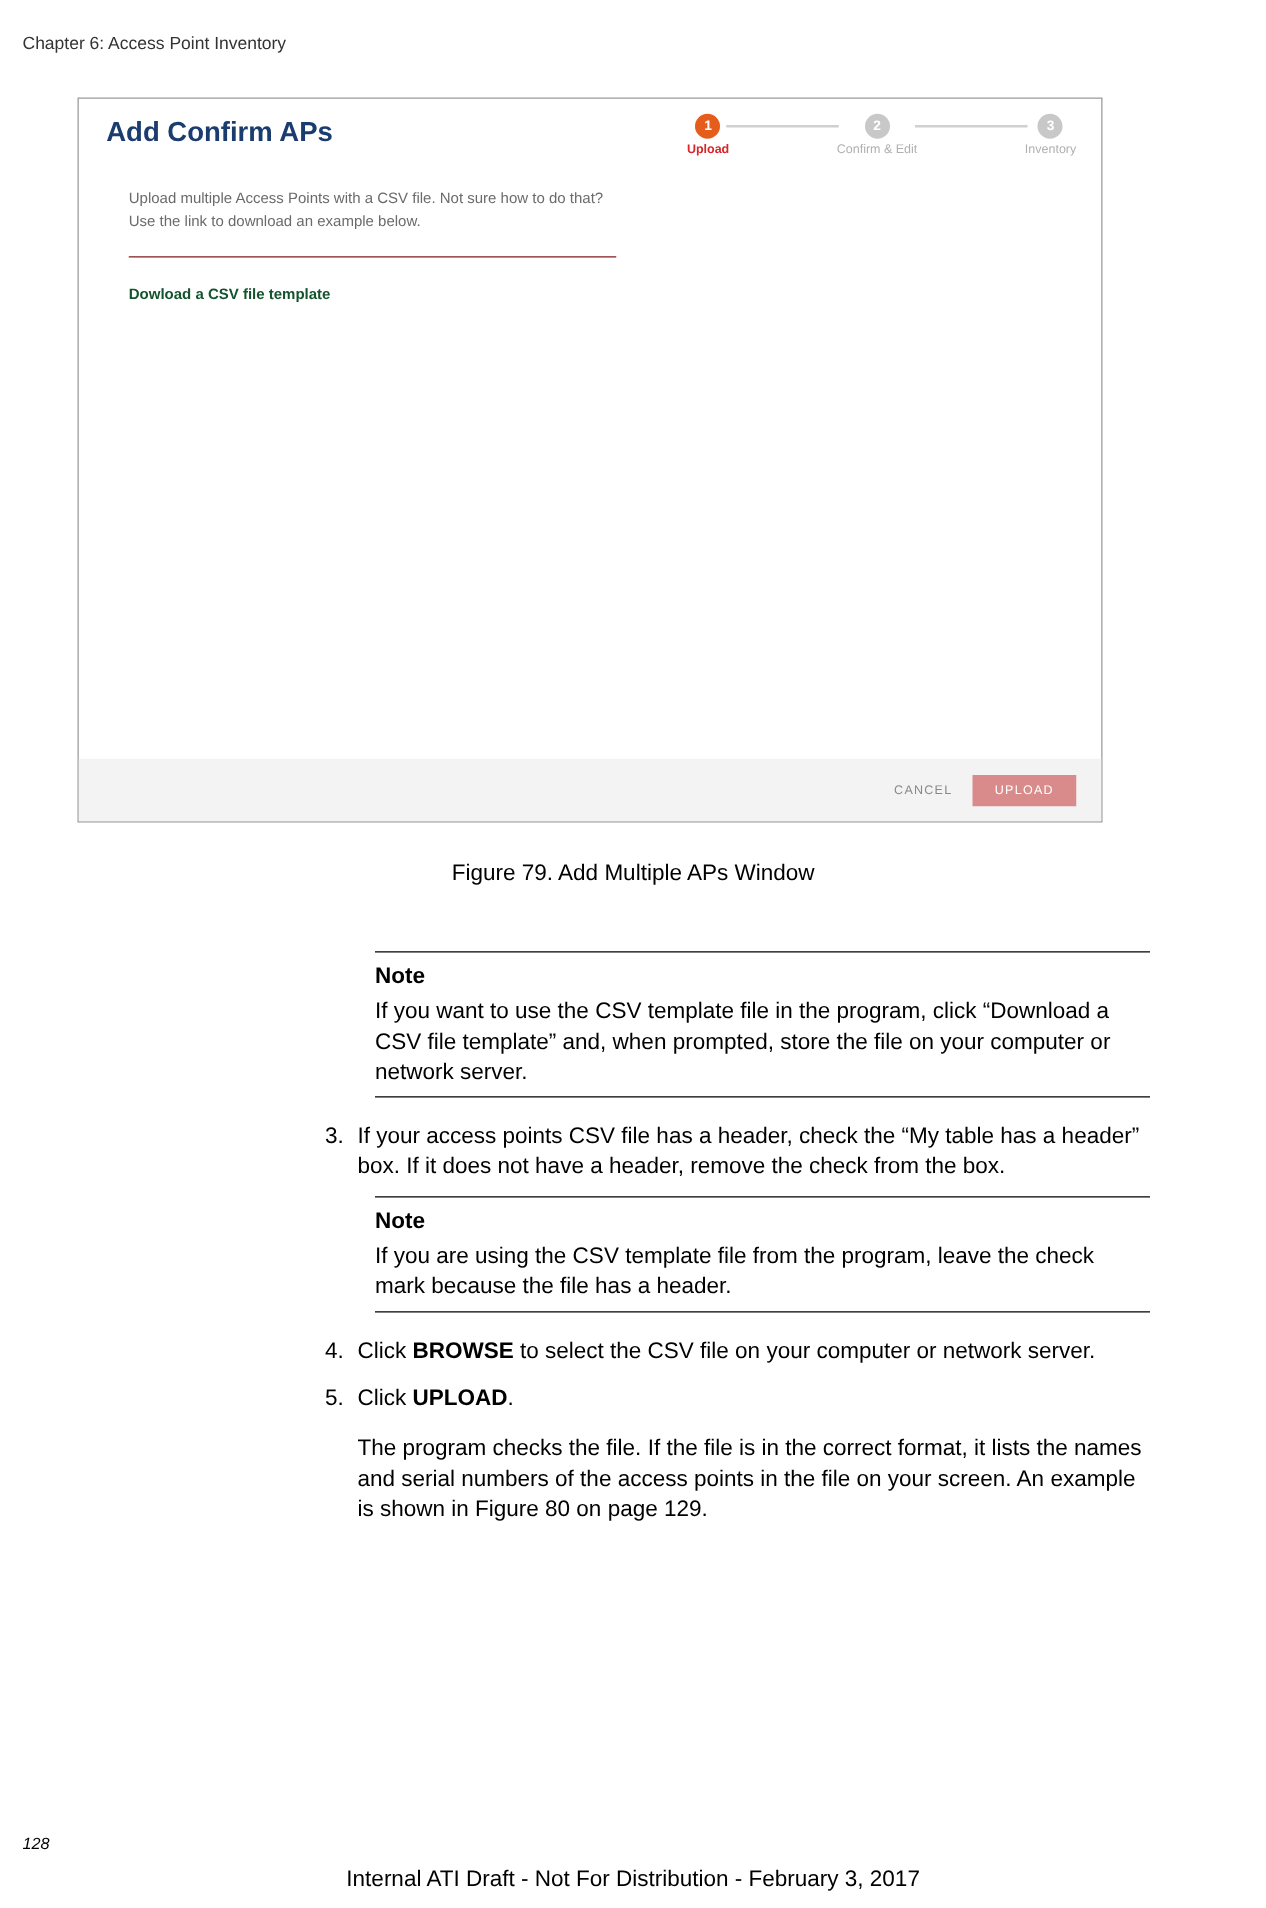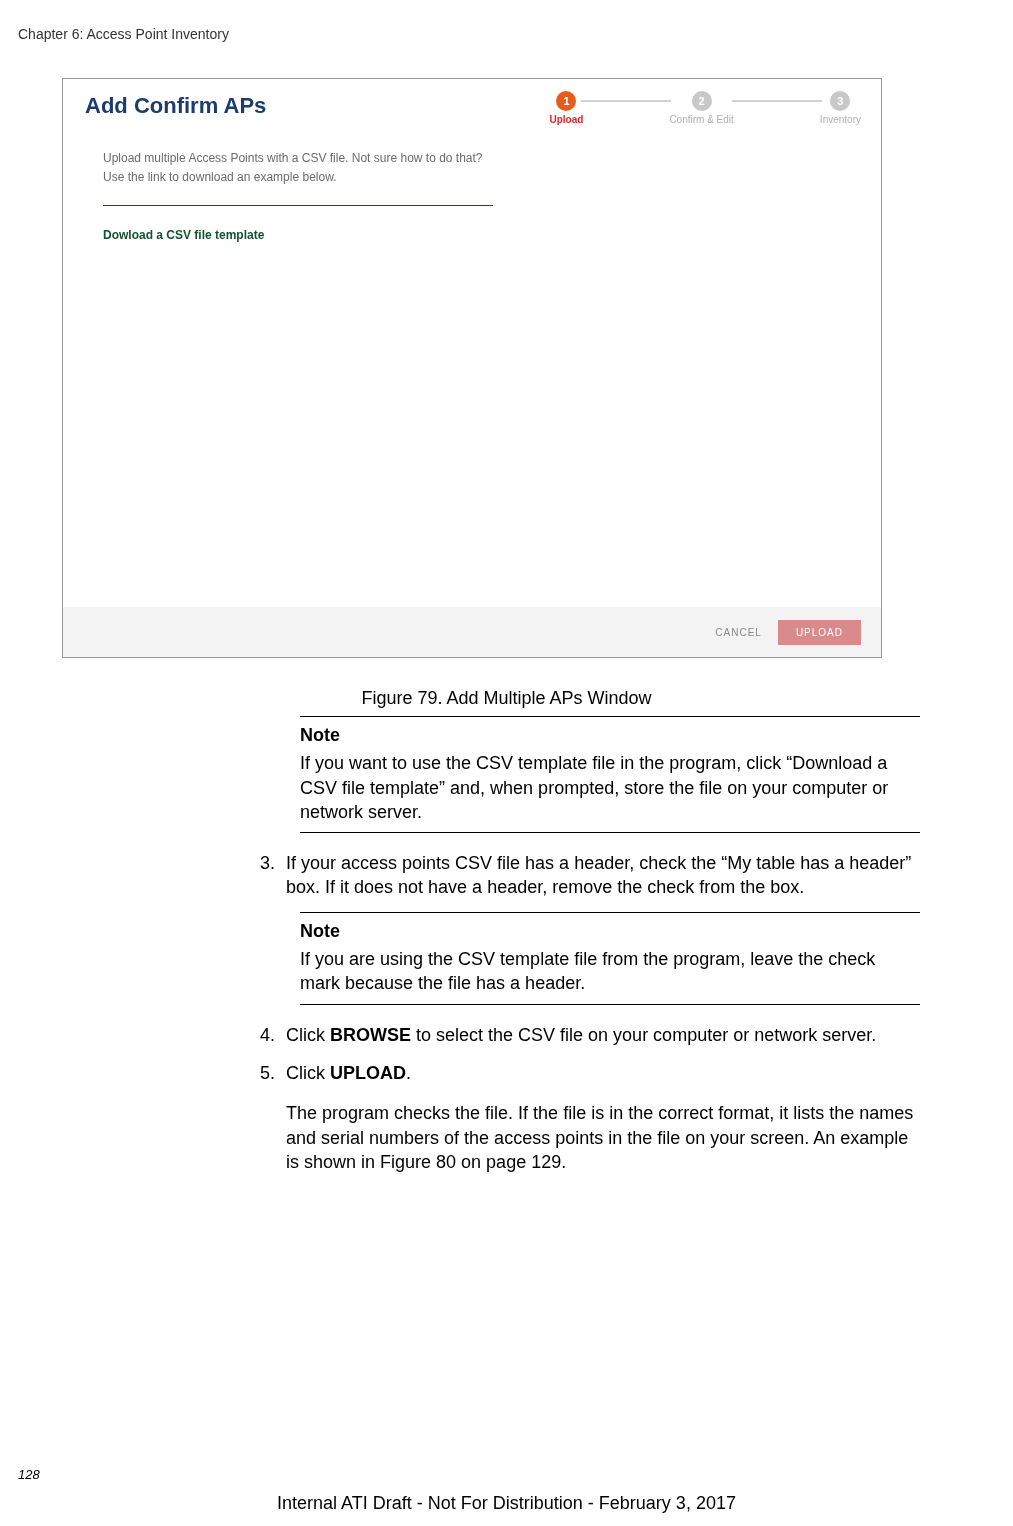--- a/index.html
+++ b/index.html
@@ -145,21 +145,21 @@
   .figure-caption {
     position: absolute;
     top: 688px;
     left: 0;
     width: 1013px;
     text-align: center;
     font-size: 18px;
   }
   .content-col {
     position: absolute;
-    top: 706px;
+    top: 751px;
     left: 260px;
     width: 660px;
     font-size: 18px;
     line-height: 1.35;
   }
   .note-block {
     border-top: 1px solid #000;
     border-bottom: 1px solid #000;
     margin: 10px 0 18px 40px;
     padding: 6px 0 8px 0;

